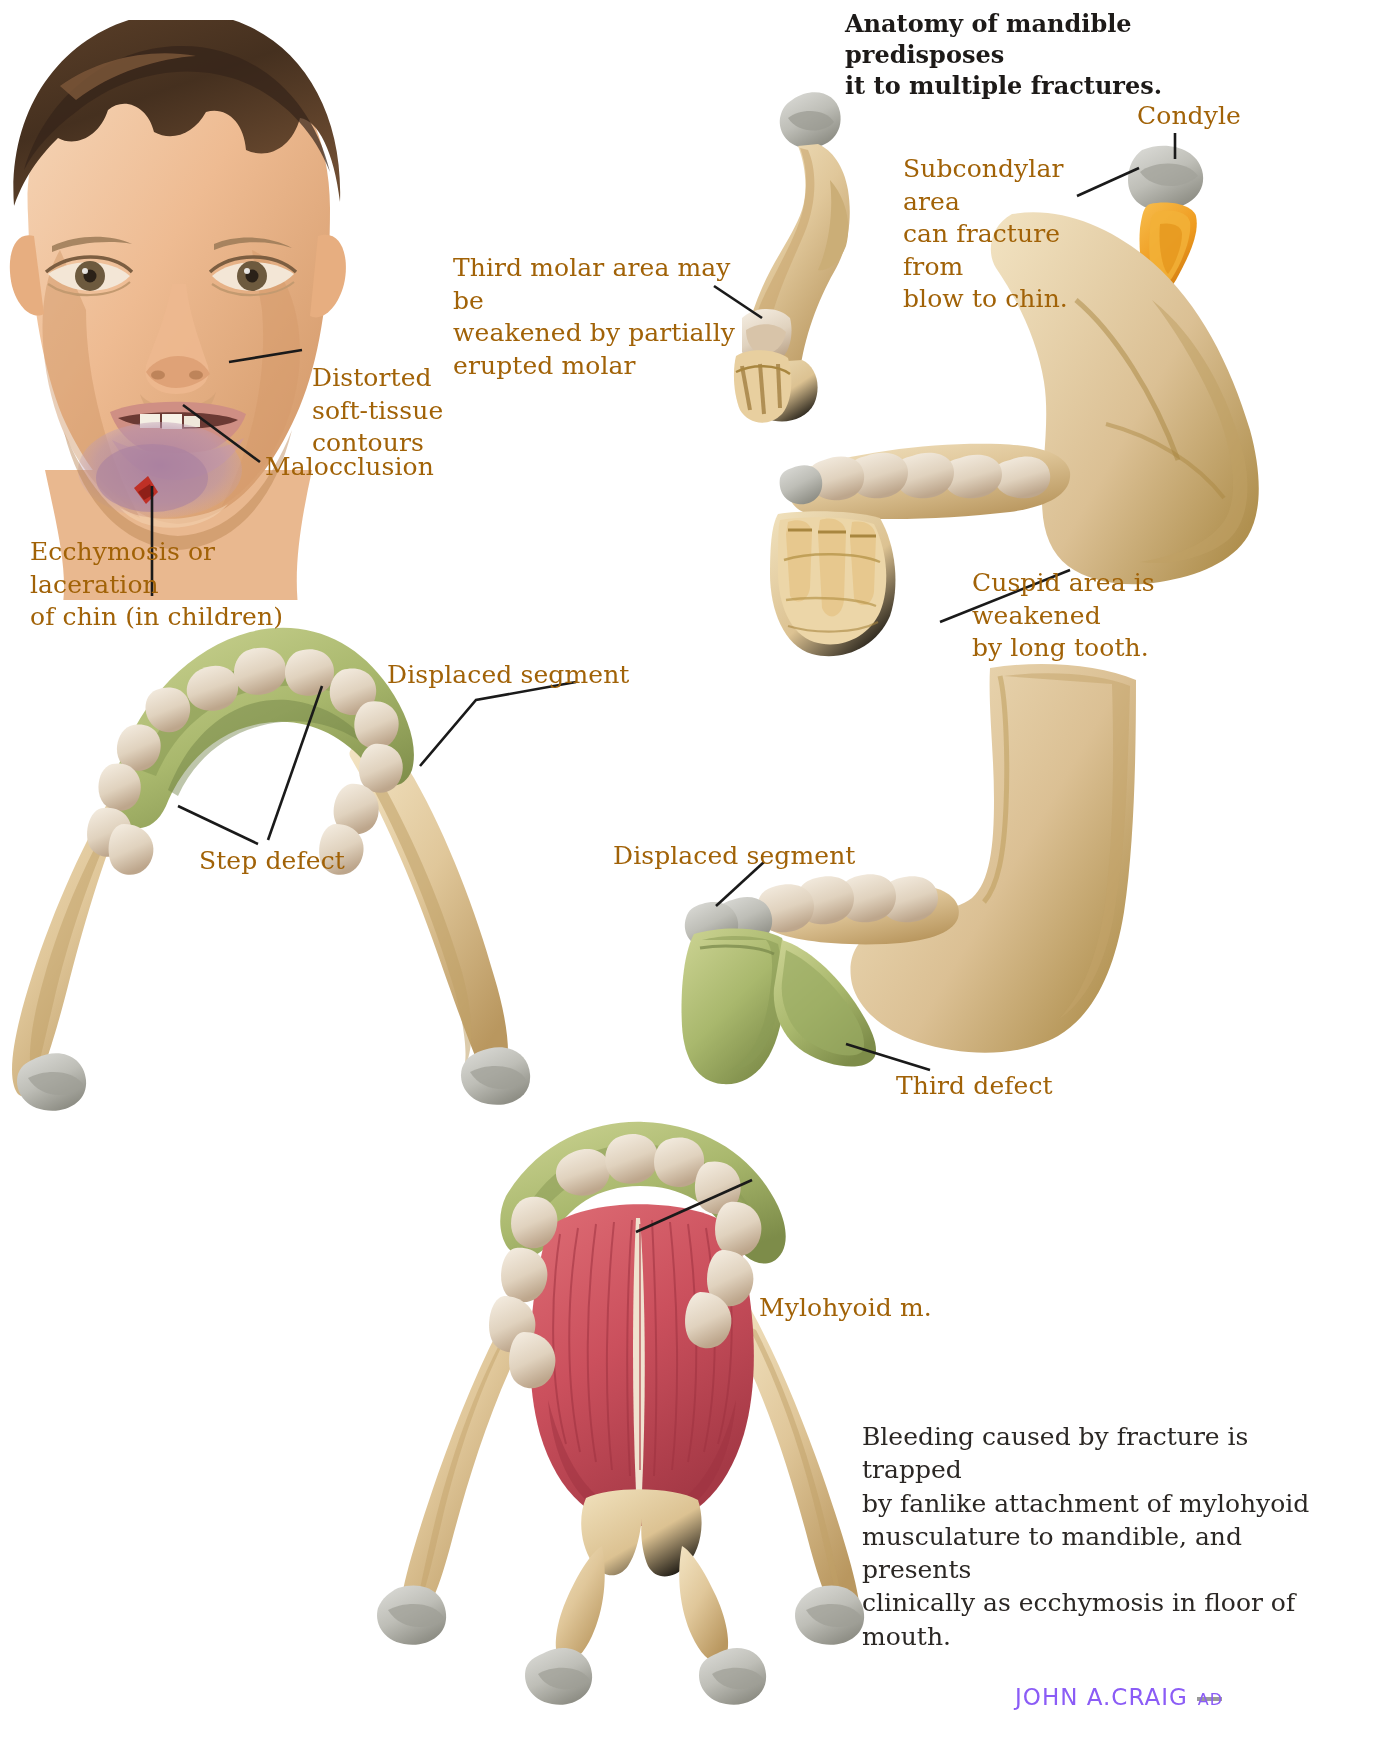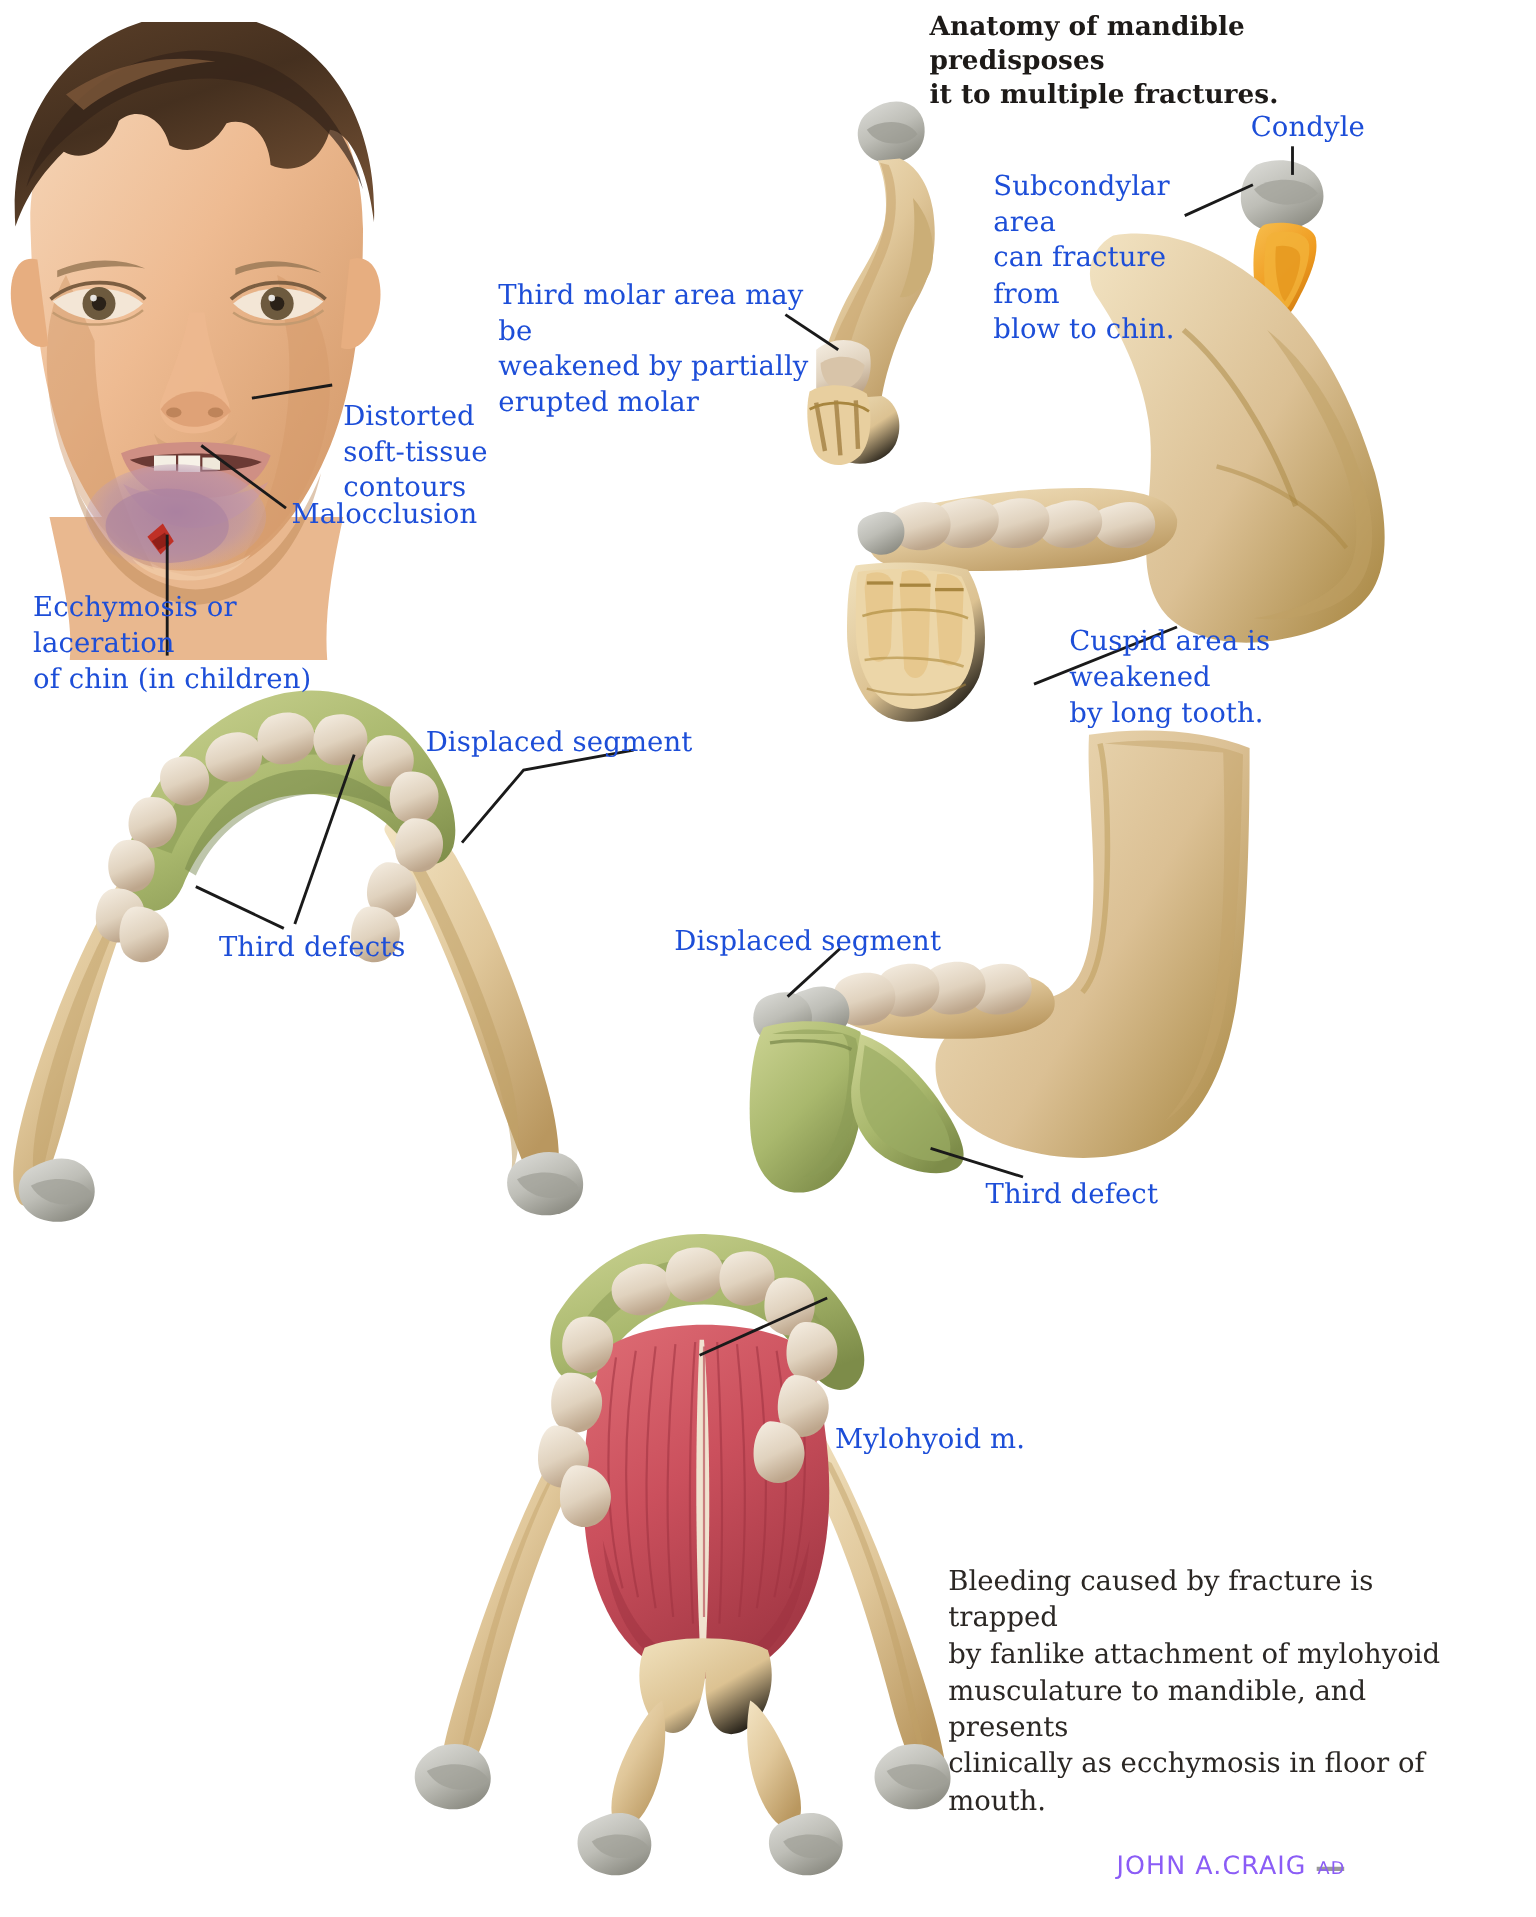--- a/index.html
+++ b/index.html
@@ -1,19 +1,19 @@
 <!DOCTYPE html>
 <html><head>
 <meta charset="utf-8">
 <style>
   html,body{margin:0;padding:0;background:#ffffff;}
   body{width:1396px;height:1743px;position:relative;overflow:hidden;
        font-family:"DejaVu Serif", serif; color:#231f20;}
   .stage{position:absolute;left:0;top:0;width:1396px;height:1492px;}
-  .label{position:absolute;font-family:"DejaVu Serif",serif;color:#1d4ed8;
+  .label{position:absolute;font-family:"DejaVu Serif",serif;color:#a16207;
          font-size:25px;line-height:1.30;white-space:pre-line;letter-spacing:0.1px;}
   .title{position:absolute;font-family:"DejaVu Serif",serif;font-weight:bold;
          color:#1d1a18;font-size:24px;line-height:1.30;white-space:pre-line;}
   .para{position:absolute;font-family:"DejaVu Serif",serif;color:#2b2724;
         font-size:25px;line-height:1.33;white-space:pre-line;margin-left:40px;}
   .sig{position:absolute;font-family:"DejaVu Sans",sans-serif;font-weight:normal;
        color:#8b5cf6;font-size:23px;letter-spacing:1px;}
   .art{position:absolute;left:0;top:0;}
   svg{display:block;overflow:visible;}
 </style>
@@ -481,21 +481,21 @@
 
   <div class="label" style="left:903px; top:153px; width:220px;">Subcondylar area
 can fracture from
 blow to chin.</div>
 
   <div class="label" style="left:972px; top:567px; width:300px;">Cuspid area is weakened
 by long tooth.</div>
 
   <div class="label" style="left:387px; top:659px; width:260px;">Displaced segment</div>
 
-  <div class="label" style="left:199px; top:845px; width:220px;">Third defects</div>
+  <div class="label" style="left:199px; top:845px; width:220px;">Step defect</div>
 
   <div class="label" style="left:613px; top:840px; width:260px;">Displaced segment</div>
 
   <div class="label" style="left:896px; top:1070px; width:200px;">Third defect</div>
 
   <div class="label" style="left:759px; top:1292px; width:220px;">Mylohyoid m.</div>
 
   <div class="para" style="left:822px; top:1420px; width:460px;">Bleeding caused by fracture is trapped
 by fanlike attachment of mylohyoid
 musculature to mandible, and presents

